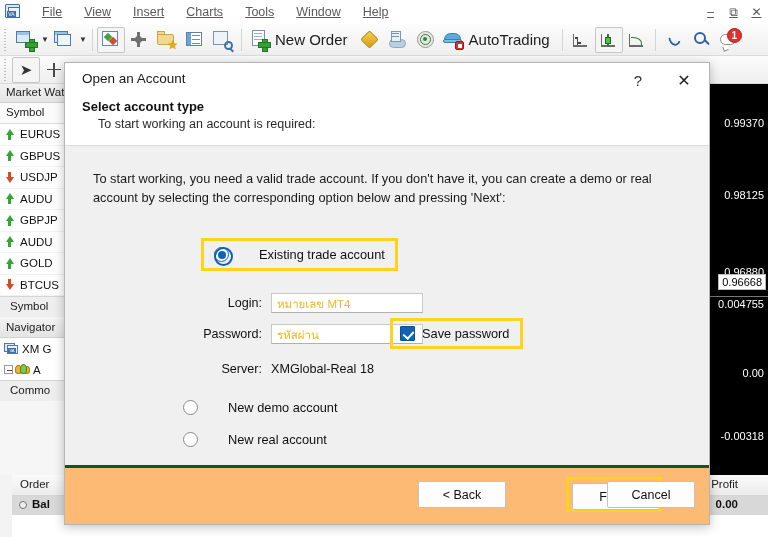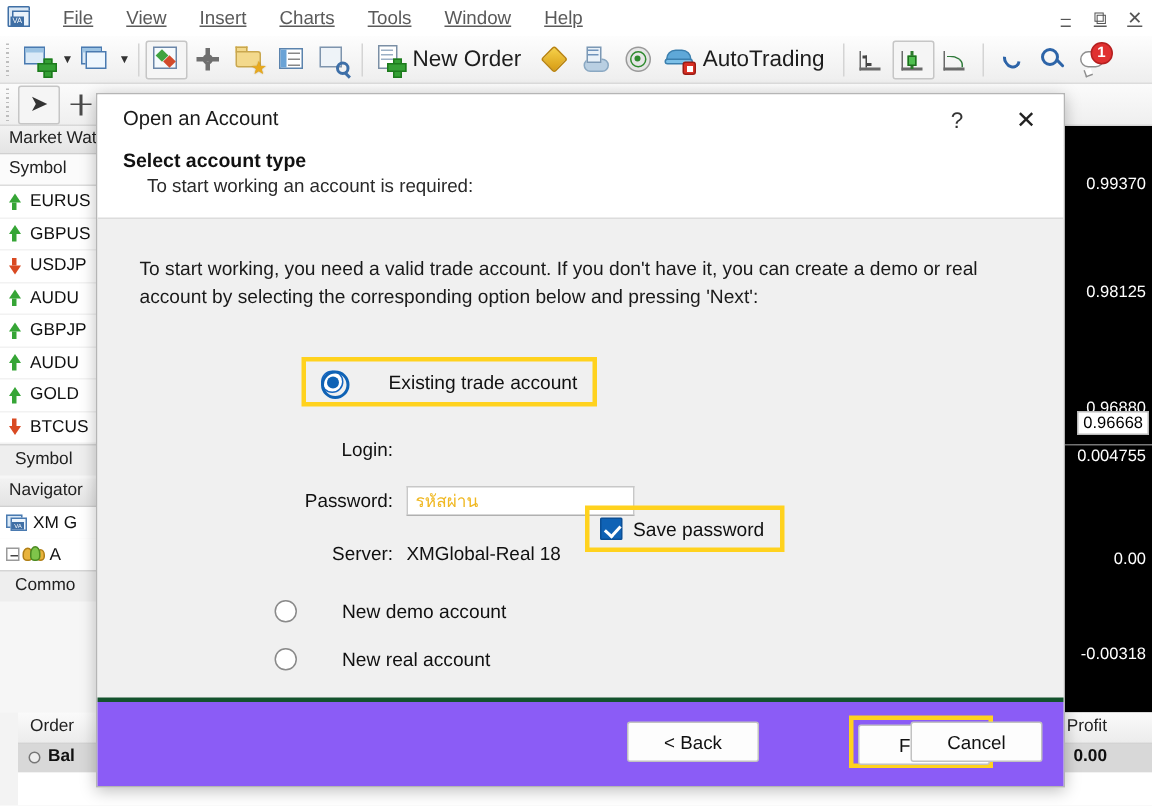--- a/index.html
+++ b/index.html
@@ -383,21 +383,21 @@
     position:relative; flex:none; margin-right:7px; border-radius:1px;
   }
   .chk:after {
     content:""; position:absolute; left:4px; top:2px; width:5px; height:8px;
     border:solid #fff; border-width:0 2px 2px 0; transform:rotate(42deg);
   }
   .chk-label { font-size:12.8px; color:#111; white-space:nowrap; }
   .server-val { font-size:12.6px; color:#111; }
 
   .dlg-footer {
-    flex:none; height:56px; background:#8b5cf6; position:relative;
+    flex:none; height:56px; background:#fdba74; position:relative;
   }
   .btn {
     position:absolute; top:13px; height:27px; width:88px;
     background:#fdfdfd; border:1px solid #c2c2c2; border-radius:2px;
     font-size:12.5px; color:#111; display:flex; align-items:center; justify-content:center;
     cursor:default;
   }
   .btn-finish-wrap {
     position:absolute; top:9px; left:501px; width:96px; height:35px;
     border:3px solid #ffd21e;
@@ -739,28 +739,29 @@
         <div class="radio-row">
           <span class="radio checked">
               <span class="ring"></span>
             </span>
           <span class="opt-label">Existing trade account</span>
         </div>
       </div>
 
       <div class="field-row" style="left:105px; top:147px;">
         <span class="field-label">Login:</span>
+        <span class="txtbox">หมายเลข MT4</span>
       </div>
 
       <div class="field-row" style="left:105px; top:178px;">
         <span class="field-label">Password:</span>
         <span class="txtbox">รหัสผ่าน</span>
       </div>
 
-      <div class="hl" style="position:absolute; left:325px; top:172px; padding:5px 10px 5px 7px;margin-top:19px;">
+      <div class="hl" style="position:absolute; left:325px; top:172px; padding:5px 10px 5px 7px;">
         <div class="chkrow">
           <span class="chk"></span>
           <span class="chk-label">Save password</span>
         </div>
       </div>
 
       <div class="field-row" style="left:105px; top:216px;">
         <span class="field-label">Server:</span>
         <span class="server-val">XMGlobal-Real 18</span>
       </div>

